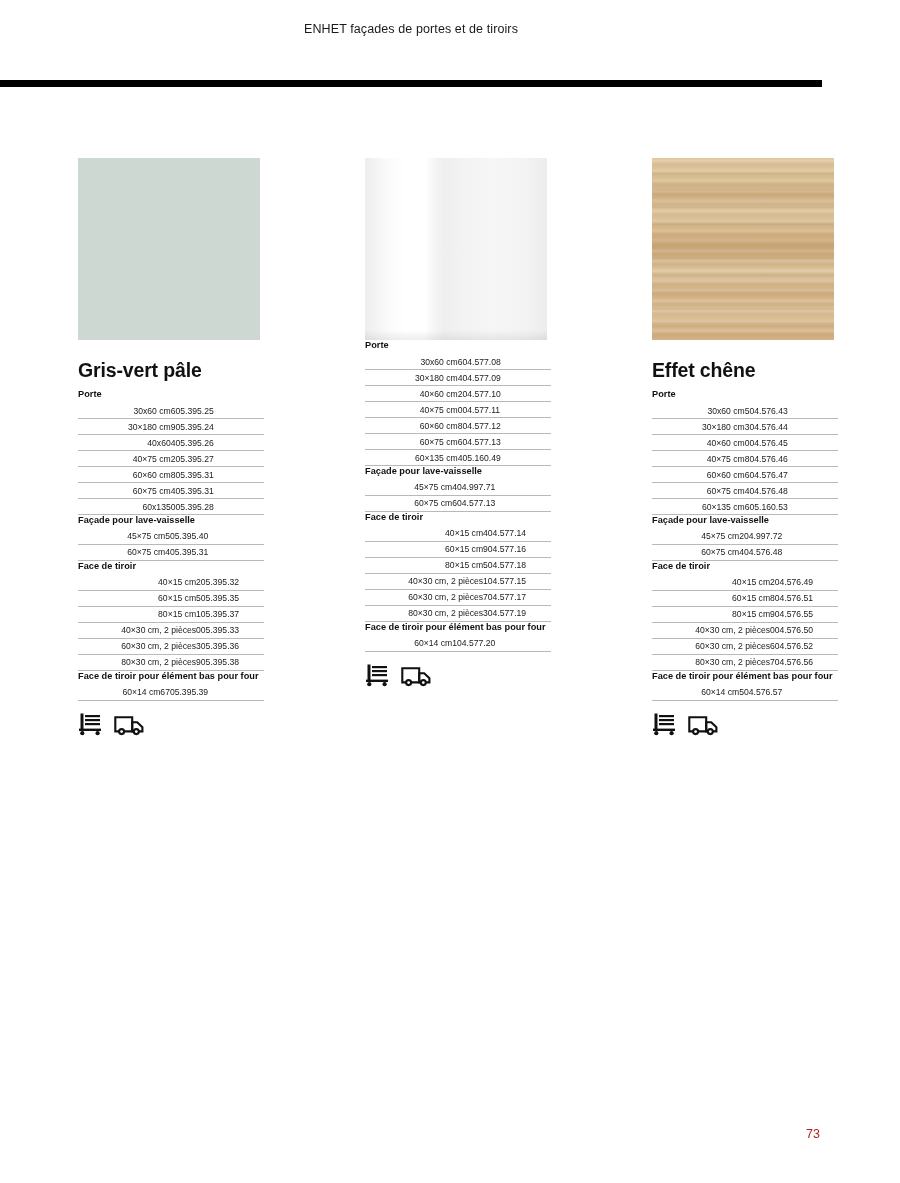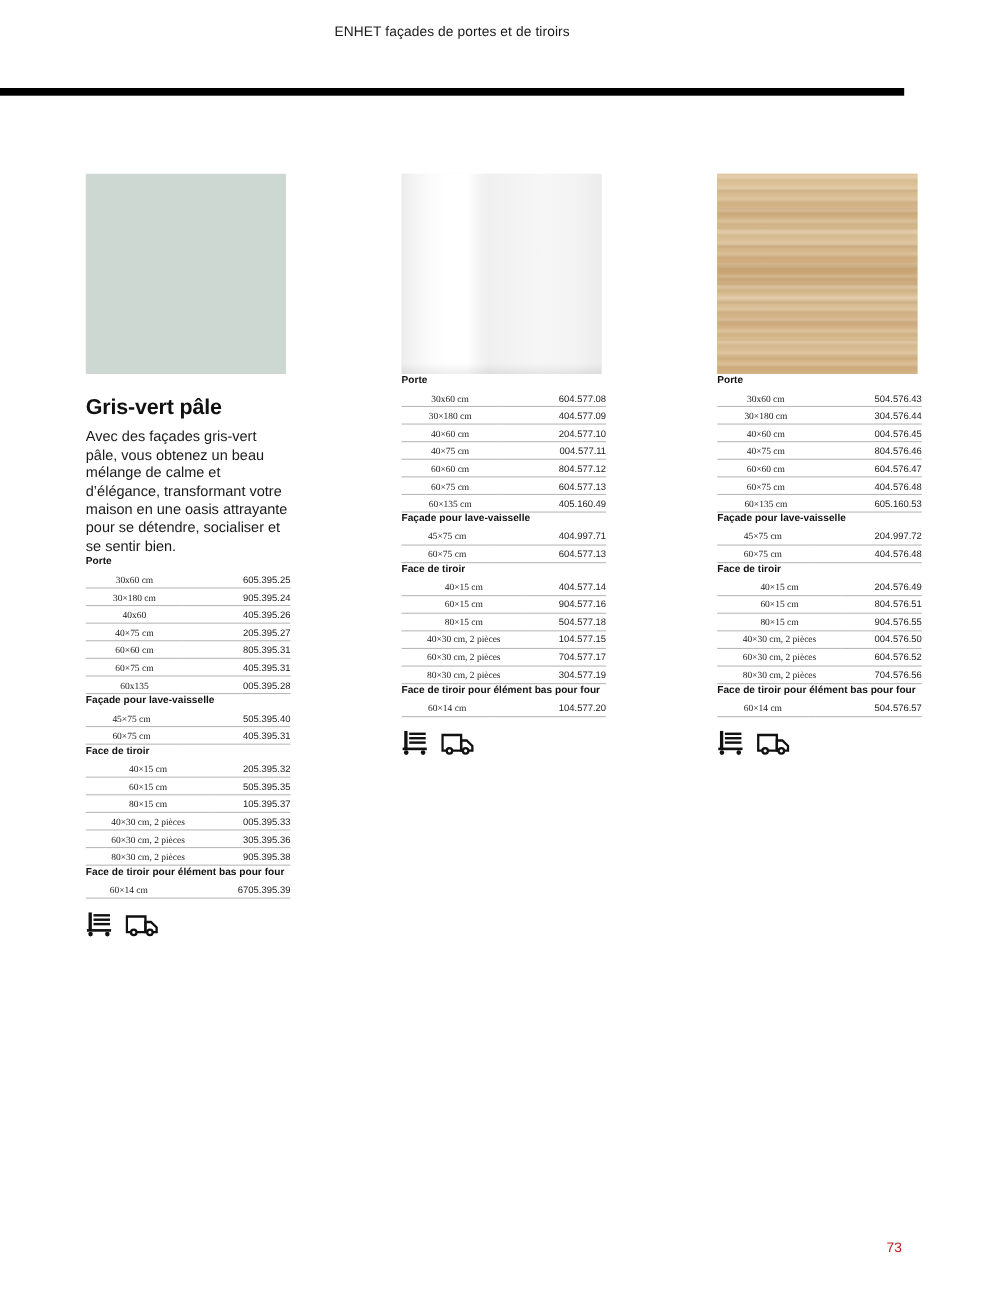--- a/index.html
+++ b/index.html
@@ -147,25 +147,23 @@
     border-bottom: 1px solid #b9b9b9;
   }
   .prod-table td {
     font-size: 8.6px;
     color: #1a1a1a;
     padding: 2.6px 0 2.4px 0;
     vertical-align: bottom;
     line-height: 10px;
   }
   .prod-table td.size {
-    text-align: center;
-    font-family: Liberation Serif, serif;
+    text-align: right;
   }
   .prod-table td.art {
-    text-align: right;
     white-space: nowrap;
   }
 
   
   .icon-row {
     margin-top: 11px;
     display: flex;
     align-items: flex-end;
     gap: 11px;
   }
@@ -185,21 +183,20 @@
 
 <div class="page-header">
   <span>ENHET façades de portes et de tiroirs</span>
 </div>
 <div class="header-rule"></div>
 
 <div class="columns" id="columns-root">
     <div class="column">
       <div class="swatch swatch-green"></div>
       <div class="color-title">Gris-vert pâle</div>
-      <p class="color-desc">Avec des façades gris-vert pâle, vous obtenez un beau mélange de calme et d’élégance, transformant votre maison en une oasis attrayante pour se détendre, socialiser et se sentir bien.</p>
       <div class="table-block">
         <div class="table-heading">Porte</div>
         <table class="prod-table">
           <tbody>
             <tr>
         <td class="size">30x60 cm</td>
         <td class="art">605.395.25</td>
       </tr>
             <tr>
         <td class="size">30×180 cm</td>
@@ -418,20 +415,21 @@
       <path d="M1.3 3.2 H18.2 V17.4 H1.3 Z" fill="none" stroke="#111" stroke-width="2.1"></path>
       <path d="M18.2 8.2 H23.2 L28.4 13.2 V17.4 H18.2 Z" fill="none" stroke="#111" stroke-width="2.1"></path>
       <circle cx="7.6" cy="17.6" r="2.5" fill="#fff" stroke="#111" stroke-width="2.1"></circle>
       <circle cx="22.3" cy="17.6" r="2.5" fill="#fff" stroke="#111" stroke-width="2.1"></circle>
     </svg>
   </span>
       </div>
     </div>
     <div class="column">
       <div class="swatch swatch-oak"></div>
+      <div class="color-title">Effet chêne</div>
       <div class="table-block">
         <div class="table-heading">Porte</div>
         <table class="prod-table">
           <tbody>
             <tr>
         <td class="size">30x60 cm</td>
         <td class="art">504.576.43</td>
       </tr>
             <tr>
         <td class="size">30×180 cm</td>

